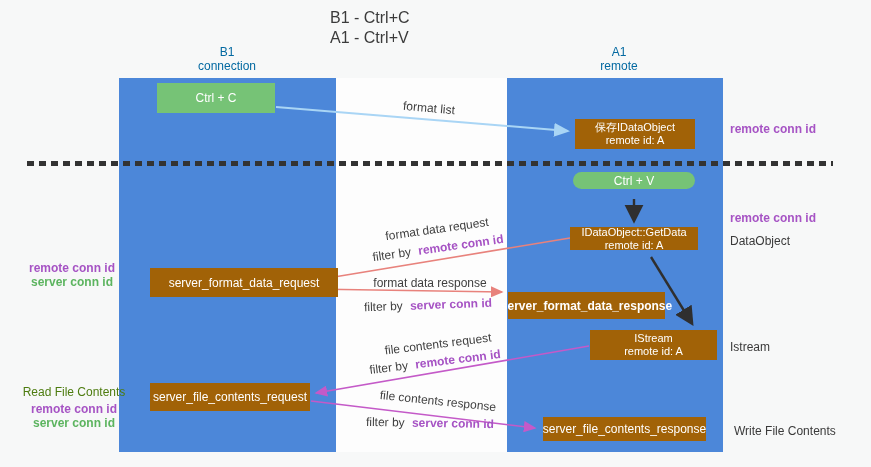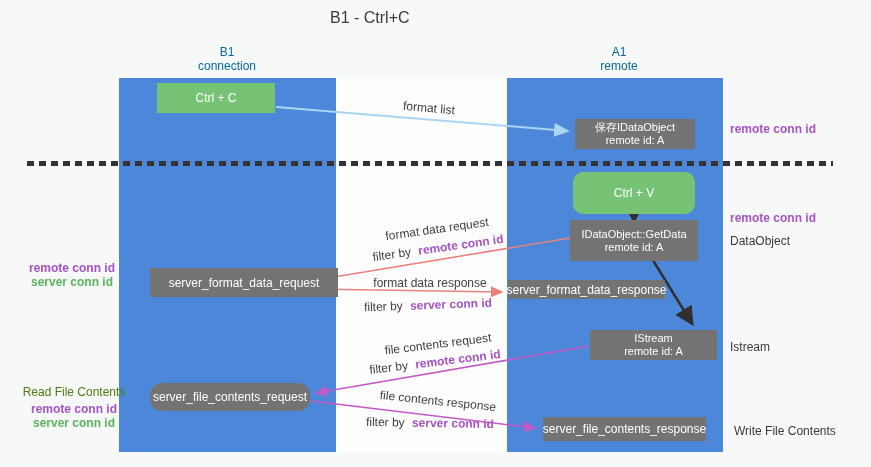--- a/index.html
+++ b/index.html
@@ -31,21 +31,21 @@
     background:repeating-linear-gradient(90deg,#333 0 7px,transparent 7px 12px);
   }
   svg.wires { position:absolute; left:0; top:0; z-index:2; }
   .box {
     position:absolute; z-index:3; display:flex; flex-direction:column;
     align-items:center; justify-content:center; text-align:center;
     color:#fff; font-size:12px; line-height:14px;
   }
   .box.two { font-size:11px; line-height:13px; }
   .green  { background:#76c376; }
-  .orange { background:#737373; }
+  .orange { background:#a16207; }
   .lbl {
     position:absolute; z-index:4; white-space:nowrap;
     font-size:12px; color:#3f3f3f;
     transform:translate(-50%,-50%) rotate(var(--r,0deg));
   }
   .key-purple { color:#a653c4; font-weight:bold; margin-left:4px; }
   .side { position:absolute; z-index:4; white-space:nowrap; font-size:12px; color:#3a3a3a; }
   .side.purple { color:#a653c4; font-weight:bold; }
   .left-group {
     position:absolute; z-index:4; width:116px; text-align:center;
@@ -55,20 +55,21 @@
   .left-group .greent { color:#5cb45f; }
   .left-group .plain  { color:#4d7c0f; font-weight:normal; }
 </style>
 </head>
 <body>
 
 <div id="canvas">
 
   <div class="title">
     <div>B1 - Ctrl+C</div>
+    <div>A1 - Ctrl+V</div>
   </div>
 
   <div class="lane-header" style="left:157px;">
     <div>B1</div>
     <div>connection</div>
   </div>
   <div class="lane-header" style="left:549px;">
     <div>A1</div>
     <div>remote</div>
   </div>
@@ -105,43 +106,43 @@
 
   <div class="box green" style="left:157px; top:83px; width:118px; height:30px;">
     <div>Ctrl + C</div>
   </div>
 
   <div class="box orange two" style="left:575px; top:119px; width:120px; height:30px;">
     <div>保存IDataObject</div>
     <div>remote id: A</div>
   </div>
 
-  <div class="box green" style="left:573px; top:172px; width:122px; height:42px;border-radius:10px;">
+  <div class="box green" style="left:573px; top:172px; width:122px; height:17px;border-radius:10px;">
     <div>Ctrl + V</div>
   </div>
 
-  <div class="box orange two" style="left:570px; top:220px; width:128px; height:41px;">
+  <div class="box orange two" style="left:570px; top:227px; width:128px; height:23px;">
     <div>IDataObject::GetData</div>
     <div>remote id: A</div>
   </div>
 
   <div class="box orange" style="left:150px; top:268px; width:188px; height:29px;">
     <div>server_format_data_request</div>
   </div>
 
-  <div class="box orange" style="left:508px; top:280px; width:157px; height:19px;">
+  <div class="box orange" style="left:508px; top:292px; width:157px; height:27px;font-weight:bold;">
     <div>server_format_data_response</div>
   </div>
 
   <div class="box orange two" style="left:590px; top:330px; width:127px; height:30px;">
     <div>IStream</div>
     <div>remote id: A</div>
   </div>
 
-  <div class="box orange" style="left:150px; top:383px; width:160px; height:28px;border-radius:12px;">
+  <div class="box orange" style="left:150px; top:383px; width:160px; height:28px;">
     <div>server_file_contents_request</div>
   </div>
 
   <div class="box orange" style="left:543px; top:417px; width:163px; height:24px;justify-content:center;">
     <div>server_file_contents_response</div>
   </div>
 
   <div class="lbl" style="left:429px; top:108px; --r:5deg;">format list</div>
 
   <div class="lbl" style="left:437px; top:229px; --r:-8deg;">format data request</div>

